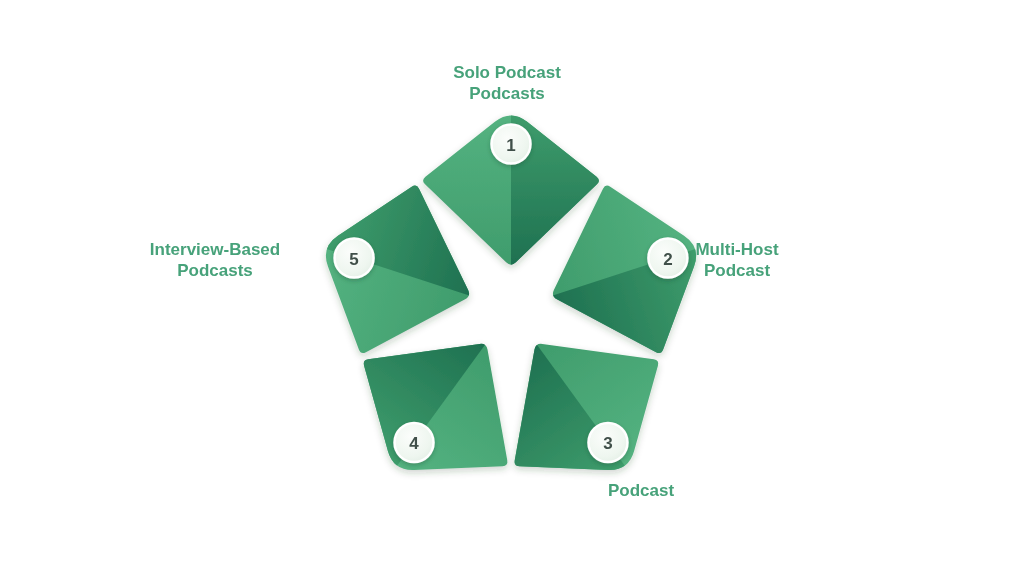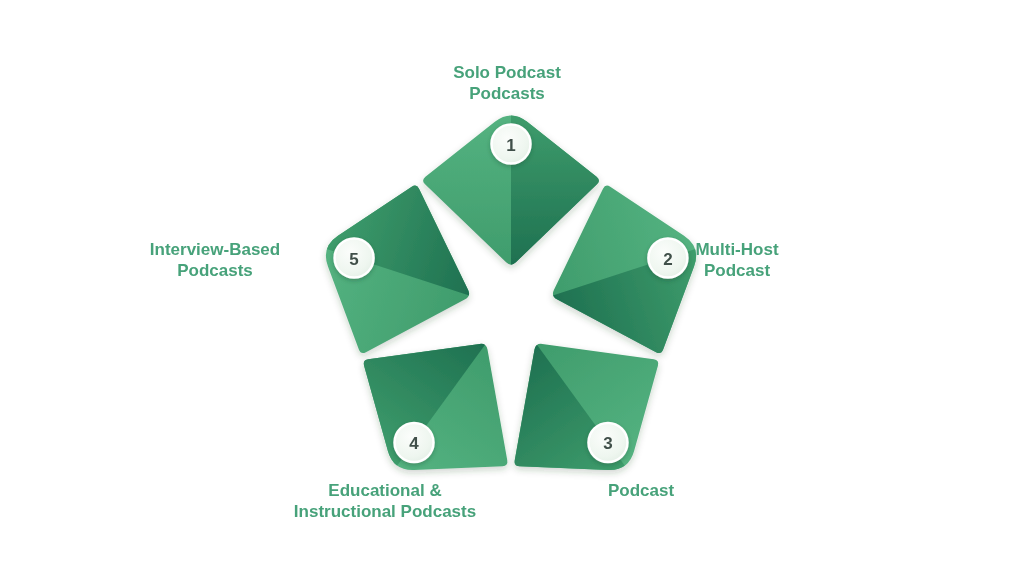--- a/index.html
+++ b/index.html
@@ -152,23 +152,19 @@
 
   <div class="seg-label" style="left:737px;top:239px">
     <span>Multi-Host</span>
     <span>Podcast</span>
   </div>
 
   <div class="seg-label" style="left:641px;top:480px">
     <span>Podcast</span>
   </div>
 
-  <div class="seg-label" style="left:385px;top:480px">
-    <span>Educational &amp;</span>
-    <span>Instructional Podcasts</span>
-  </div>
 
   <div class="seg-label" style="left:215px;top:239px">
     <span>Interview-Based</span>
     <span>Podcasts</span>
   </div>
 
 </div>
 
 </body></html>

